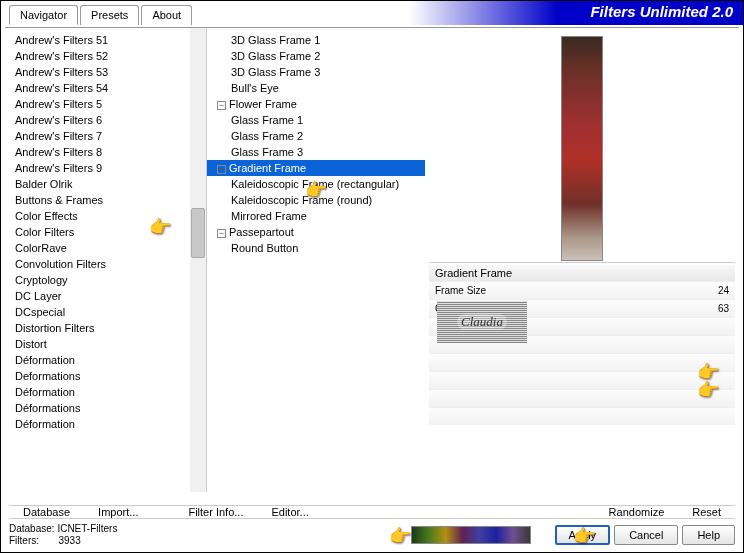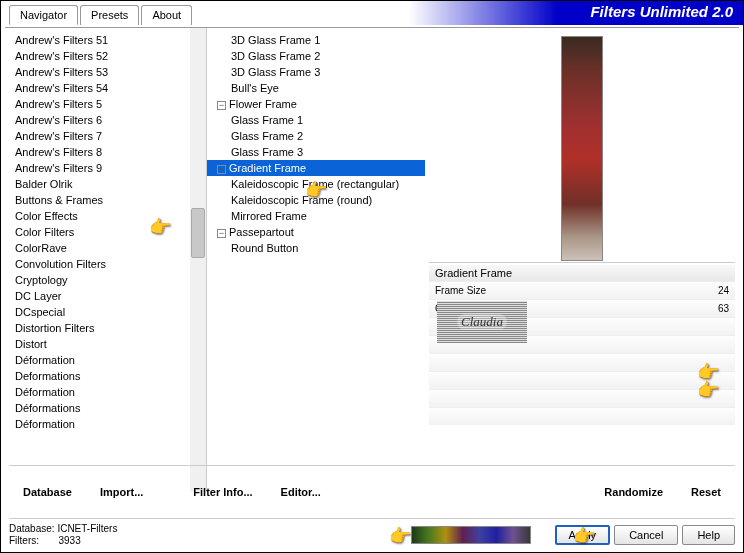--- a/index.html
+++ b/index.html
@@ -17,21 +17,21 @@
 .list-item { padding: 1px 10px; cursor: pointer; white-space: nowrap; font-size: 11px; line-height: 14px; }
 .list-item.selected { background: #0a64d8; color: #fff; }
 .list-item .expand { display: inline-block; width: 9px; height: 9px; border: 1px solid #888; text-align: center; line-height: 7px; font-size: 9px; margin-right: 3px; color: #555; }
 .list-item.indent { padding-left: 24px; }
 .preview { flex: 0 0 auto; height: 230px; display: flex; justify-content: center; align-items: flex-start; padding-top: 4px; }
 .preview-img { width: 42px; height: 225px; border: 1px solid #888; background: linear-gradient(to bottom, #3a2a22 0%, #6a3028 15%, #a03030 40%, #b03028 55%, #703028 75%, #aa9888 90%, #ccc0b8 100%); }
 .params { border-top: 1px solid #ccc; padding-top: 2px; }
 .param-title { background: linear-gradient(to bottom, #f8f8f8, #e8e8e8); padding: 2px 6px; font-size: 11px; }
 .param-row { display: flex; justify-content: space-between; padding: 2px 6px; border-top: 1px solid #eee; background: linear-gradient(to bottom, #fdfdfd, #f2f2f2); font-size: 10px; height: 18px; align-items: center; position: relative; }
 .param-row.empty { height: 18px; }
-.buttons-row { position: absolute; bottom: 33px; left: 8px; right: 8px; display: flex; align-items: center; border-top: 1px solid #ccc; border-bottom: 1px solid #ccc; padding: 20px 0; font-size: 11px; font-weight: bold; }
+.buttons-row { position: absolute; bottom: 33px; left: 8px; right: 8px; display: flex; align-items: center; border-top: 1px solid #ccc; border-bottom: 1px solid #ccc; padding: 0 0; font-size: 11px; font-weight: normal; }
 .btn-text { padding: 0 14px; cursor: pointer; }
 .btn-text.right { margin-left: auto; }
 .footer { position: absolute; bottom: 4px; left: 8px; right: 8px; display: flex; align-items: center; height: 26px; }
 .footer-info { font-size: 10px; line-height: 12px; }
 .gradient-bar { margin-left: auto; margin-right: 20px; width: 120px; height: 18px; border: 1px solid #888; background: linear-gradient(to right, #1a3a1a, #4a7a20, #b09010, #602050, #4040a0, #2020a0, #705090, #383838); position: relative; }
 .btn { padding: 3px 14px; border: 1px solid #888; background: linear-gradient(to bottom, #fff, #e4e4e4); margin-left: 4px; cursor: pointer; font-size: 11px; border-radius: 2px; }
 .btn.primary { border: 2px solid #2060c0; padding: 2px 12px; }
 .scrollbar { position: absolute; right: 0; top: 0; bottom: 0; width: 16px; background: #f0f0f0; }
 .scrollbar-thumb { position: absolute; left: 1px; right: 1px; top: 180px; height: 50px; background: #c8c8c8; border: 1px solid #aaa; border-radius: 2px; }
 .pointer { position: absolute; font-size: 18px; pointer-events: none; z-index: 10; text-shadow: 1px 1px 2px rgba(0,0,0,0.5); }

